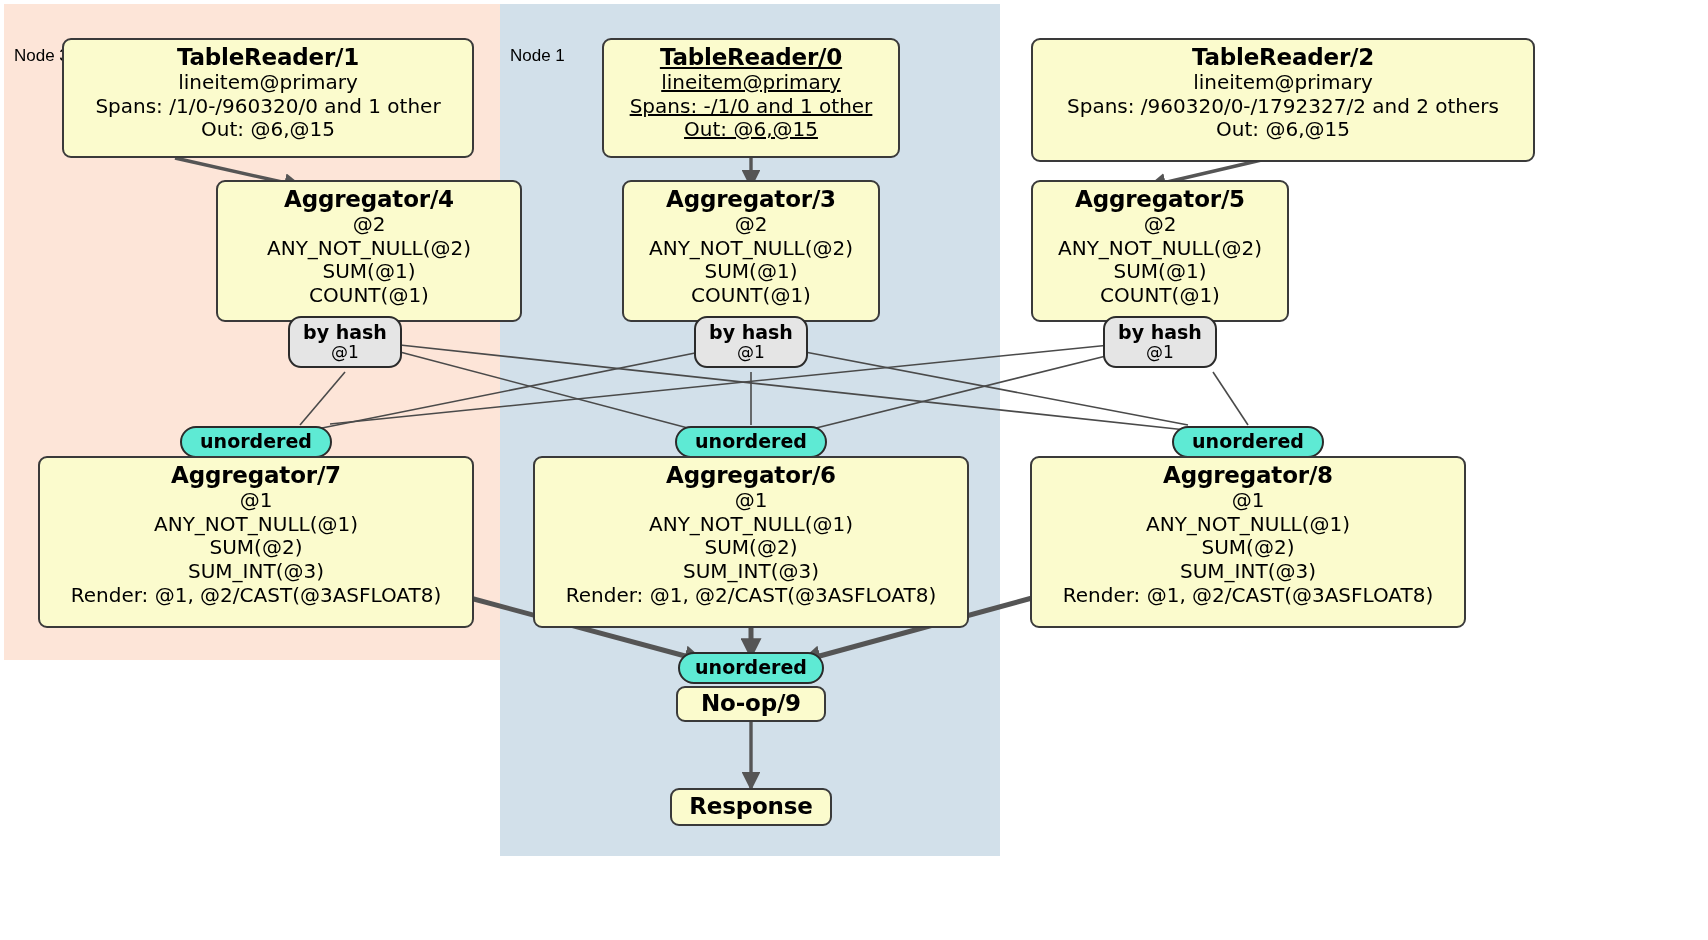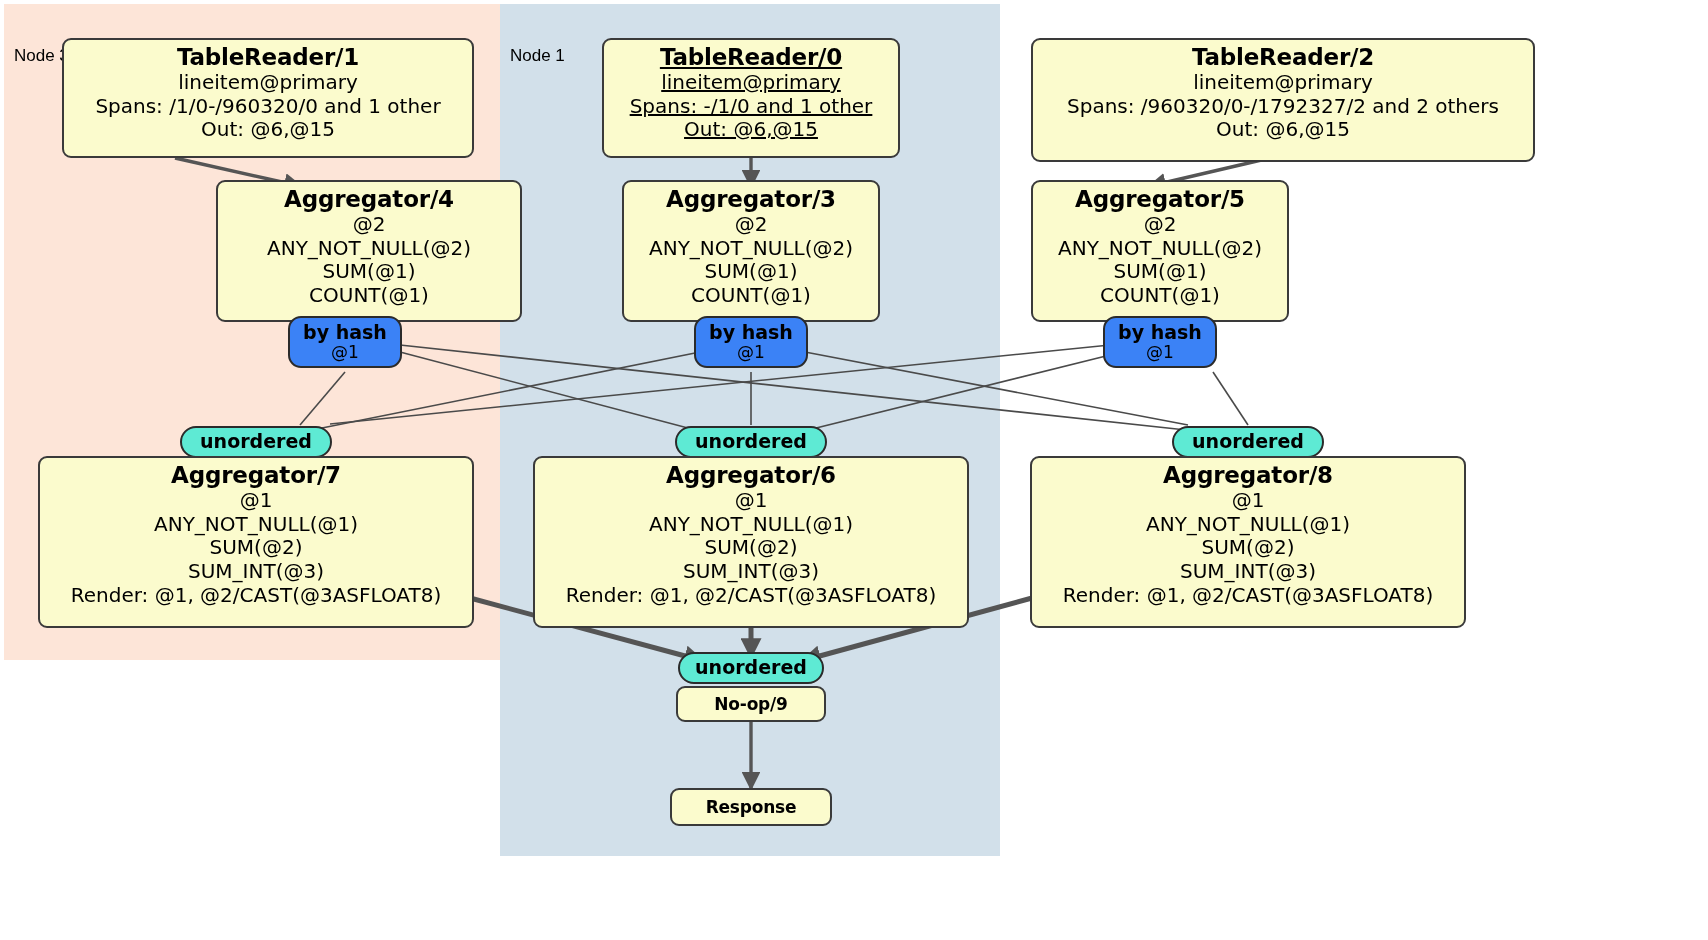--- a/index.html
+++ b/index.html
@@ -59,40 +59,40 @@
   }
   .proc .det {
     font-size: 20px;
     white-space: nowrap;
   }
   .proc.small {
     justify-content: center;
     padding: 2px 14px;
   }
   .proc.small .title {
-    font-size: 17px;
+    font-size: 23px;
   }
 
   
   .pill {
     position: absolute;
     box-sizing: border-box;
     border: 2px solid #2b2b2b;
     border-radius: 14px;
     text-align: center;
     display: flex;
     flex-direction: column;
     justify-content: center;
     align-items: center;
     line-height: 1.12;
     font-family: "DejaVu Sans", sans-serif;
     color: #000000;
   }
   .pill.hash {
-    background: #3b82f6;
+    background: #e5e5e5;
     border-radius: 13px;
   }
   .pill.hash .pl {
     font-weight: bold;
     font-size: 19px;
   }
   .pill.hash .ps {
     font-size: 17px;
   }
   .pill.unordered {

